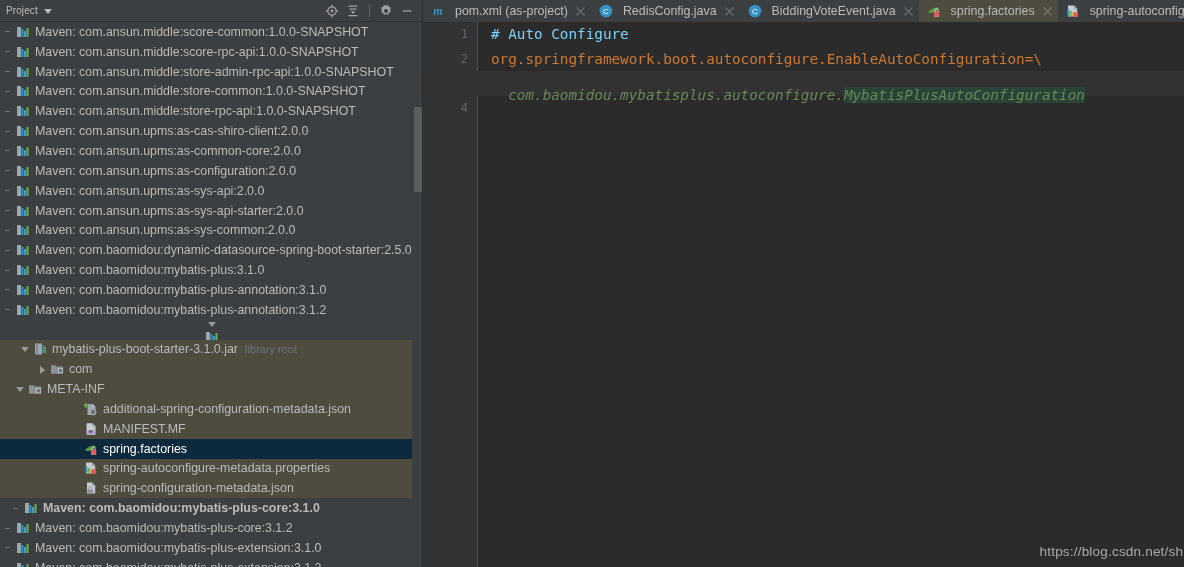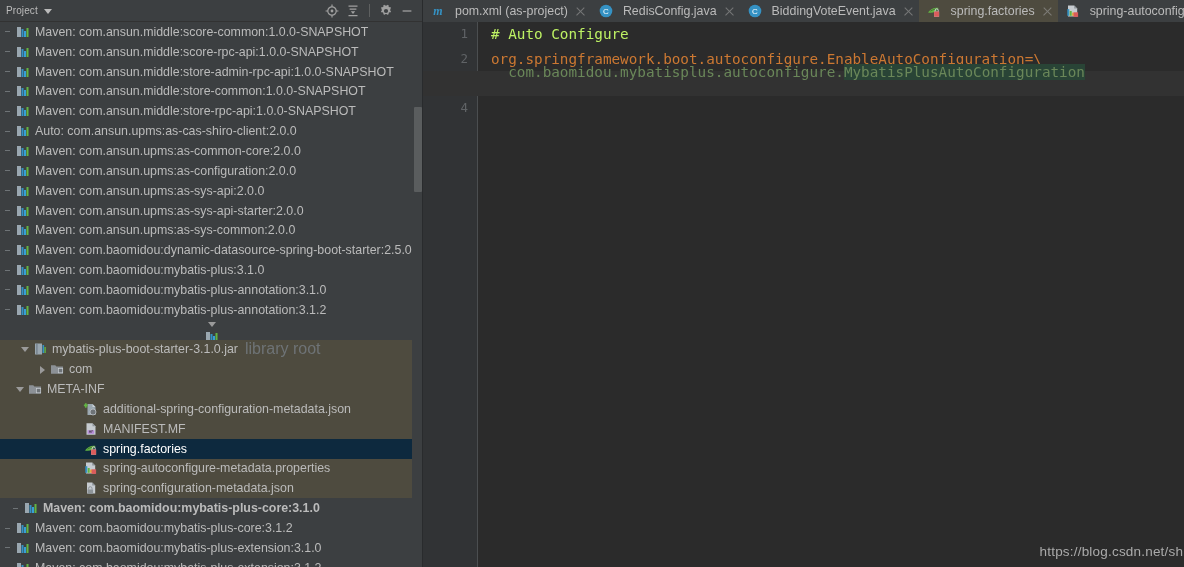--- a/index.html
+++ b/index.html
@@ -56,21 +56,21 @@
     display: flex; align-items: center;
     white-space: nowrap;
     font-size: 12.4px;
     color: #A9B7C6;
     position: relative;
   }
   .row.hover { background: #4E4B3F; }
   .row.selected { background: #0D293E; }
   .row .label { color: #BBBBBB; }
   .row.selected .label { color: #FFFFFF; }
-  .sub { color: #6E7376; padding-left: 7px; font-size: 16px; }
+  .sub { color: #6E7376; padding-left: 7px; font-size: 11px; }
 
   .twisty {
     width: 9px; height: 9px; flex: 0 0 9px;
     position: relative; margin-right: 2px;
   }
   .twisty.collapsed::before {
     content: ""; position: absolute; top: 1px; left: 2px;
     border-top: 4px solid transparent;
     border-bottom: 4px solid transparent;
     border-left: 5px solid #9A9A9A;
@@ -154,21 +154,21 @@
   .current-line-bg {
     position: absolute; left: 0; width: 100%;
     height: 24.6px; background: #323232;
   }
   .code-line {
     position: absolute; left: 68px;
     height: 24.6px; line-height: 24.6px;
     font-family: "DejaVu Sans Mono", monospace;
     font-size: 14.3px; white-space: pre;
   }
-  .c-comment { color: #bef264; }
+  .c-comment { color: #7dd3fc; }
   .c-key     { color: #CC7832; }
   .c-val     { color: #6A8759; }
   .c-sel     { background: #294436; }
 
   #watermark {
     position: absolute; right: 12px; bottom: 8px;
     font-size: 13.5px; color: #BFBFBF; opacity: .86;
     letter-spacing: .2px; font-family: "Liberation Sans", sans-serif;
   }
 </style>
@@ -264,21 +264,21 @@
           <span class="label">Maven: com.ansun.middle:store-rpc-api:1.0.0-SNAPSHOT</span>
         </div>
         <div class="row" style="padding-left: 4px;">
           <span class="twisty dash"></span>
           <svg class="icon" width="16" height="16" viewBox="0 0 16 16">
             <rect x="2" y="3" width="4" height="10" fill="#9AA7B0"></rect>
             <rect x="6.5" y="5" width="2" height="8" fill="#3592C4"></rect>
             <rect x="9" y="7" width="2" height="6" fill="#389FD6"></rect>
             <rect x="11.5" y="4" width="2" height="9" fill="#62B543"></rect>
           </svg>
-          <span class="label">Auto: com.ansun.upms:as-cas-shiro-client:2.0.0</span>
+          <span class="label">Maven: com.ansun.upms:as-cas-shiro-client:2.0.0</span>
         </div>
         <div class="row" style="padding-left: 4px;">
           <span class="twisty dash"></span>
           <svg class="icon" width="16" height="16" viewBox="0 0 16 16">
             <rect x="2" y="3" width="4" height="10" fill="#9AA7B0"></rect>
             <rect x="6.5" y="5" width="2" height="8" fill="#3592C4"></rect>
             <rect x="9" y="7" width="2" height="6" fill="#389FD6"></rect>
             <rect x="11.5" y="4" width="2" height="9" fill="#62B543"></rect>
           </svg>
           <span class="label">Maven: com.ansun.upms:as-common-core:2.0.0</span>
@@ -555,20 +555,20 @@
           <div class="lineno" style="top: 0px;">1</div>
           <div class="lineno" style="top: 24.6px;">2</div>
           <div class="lineno current" style="top: 49.2px;">3</div>
           <div class="lineno" style="top: 73.8px;">4</div>
         </div>
       <div id="gutter-border"></div>
       <div id="code-lines">
           <div class="code-line" style="top: 0px;"><span class="c-comment"># Auto Configure</span></div>
           <div class="code-line" style="top: 24.6px;"><span class="c-key">org.springframework.boot.autoconfigure.EnableAutoConfiguration=\</span></div>
           <div class="current-line-bg" style="top: 49.2px;"></div>
-          <div class="code-line" style="top: 38px;"><span class="c-val">  com.baomidou.mybatisplus.autoconfigure.</span><span class="c-val c-sel">MybatisPlusAutoConfiguration</span></div>
+          <div class="code-line" style="top: 61px; font-style: italic;"><span class="c-val">  com.baomidou.mybatisplus.autoconfigure.</span><span class="c-val c-sel">MybatisPlusAutoConfiguration</span></div>
           <div class="code-line" style="top: 73.8px;"><span class=""></span></div>
         </div>
     </div>
 
     <div id="watermark">https://blog.csdn.net/shrek11</div>
   </div>
 </div>
 
 </body></html>

